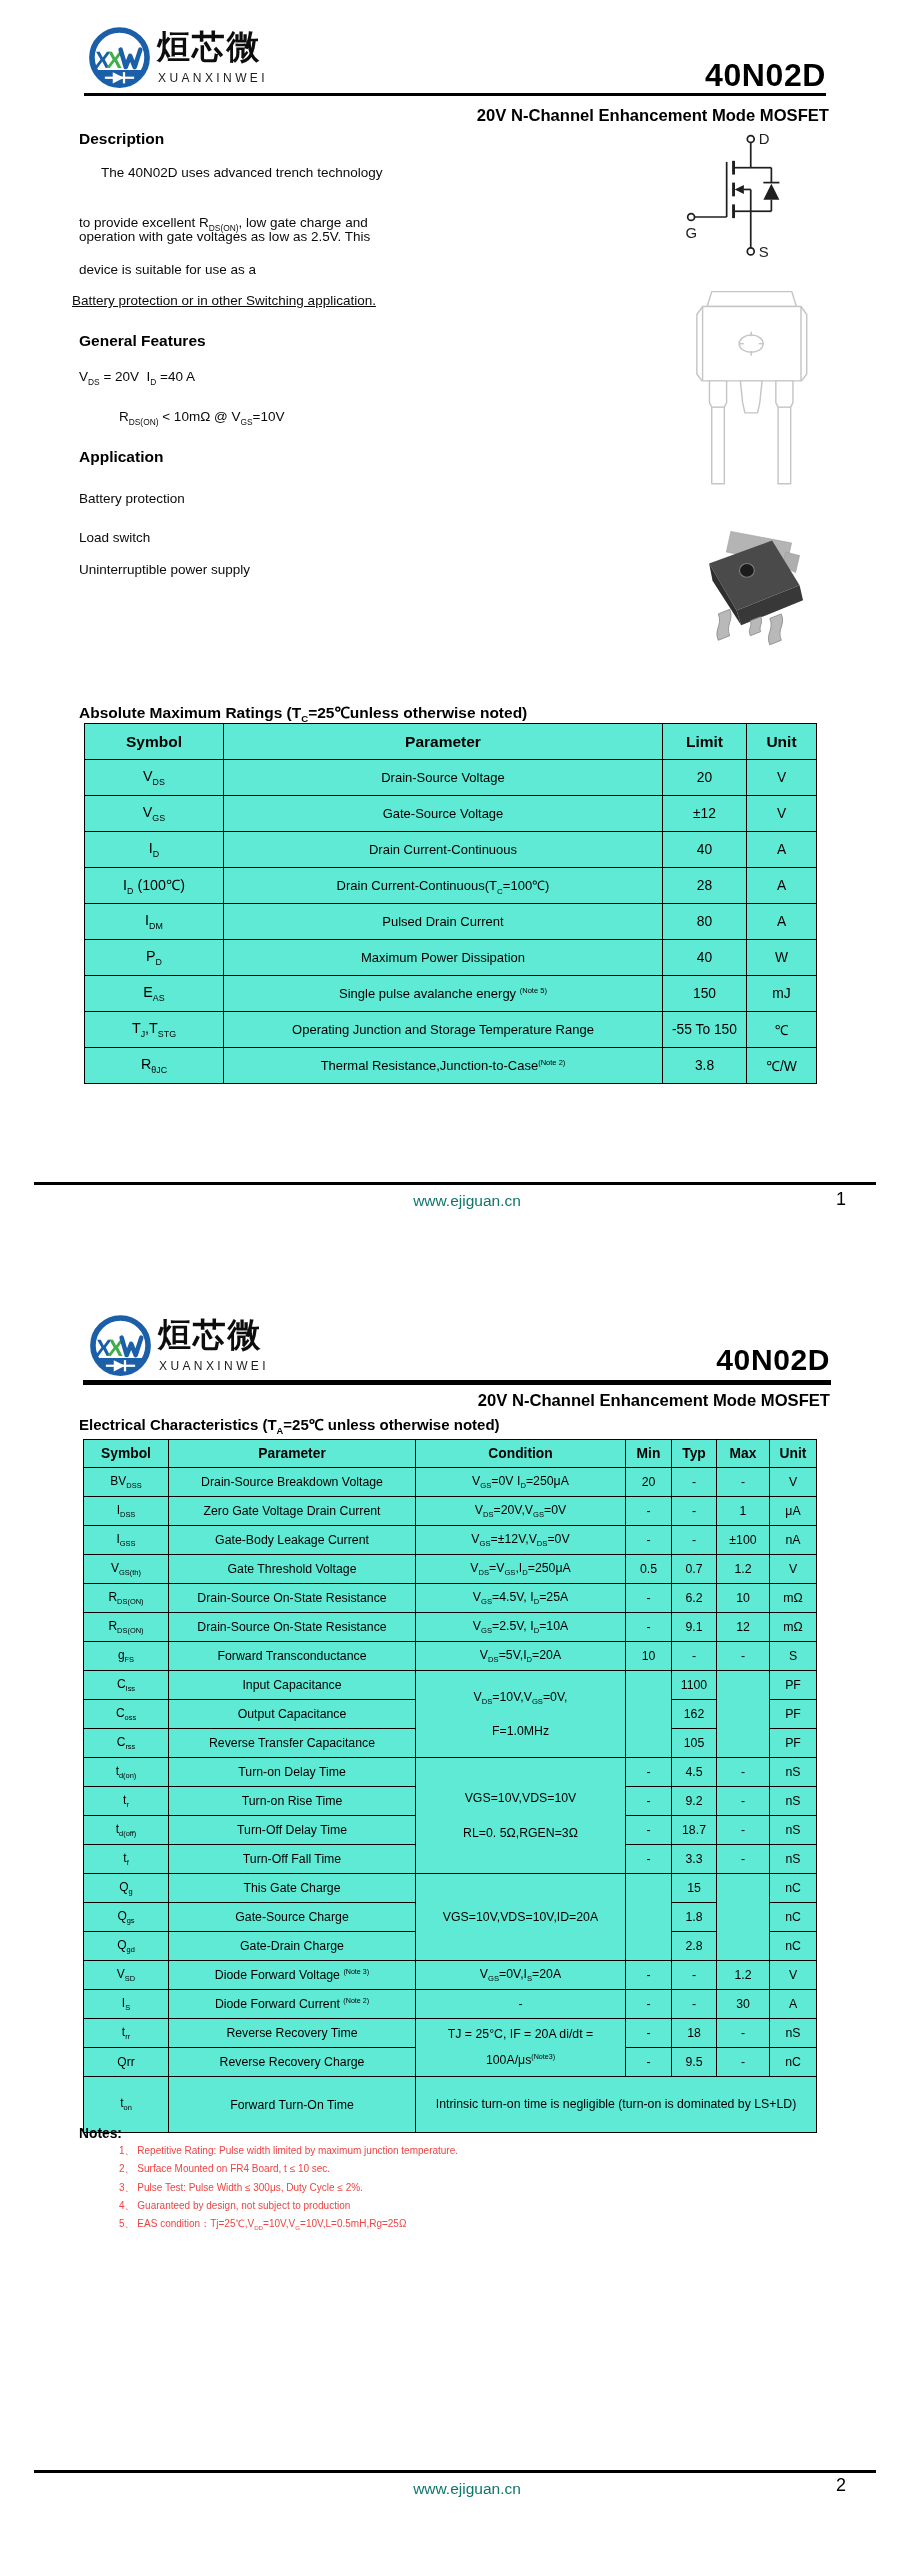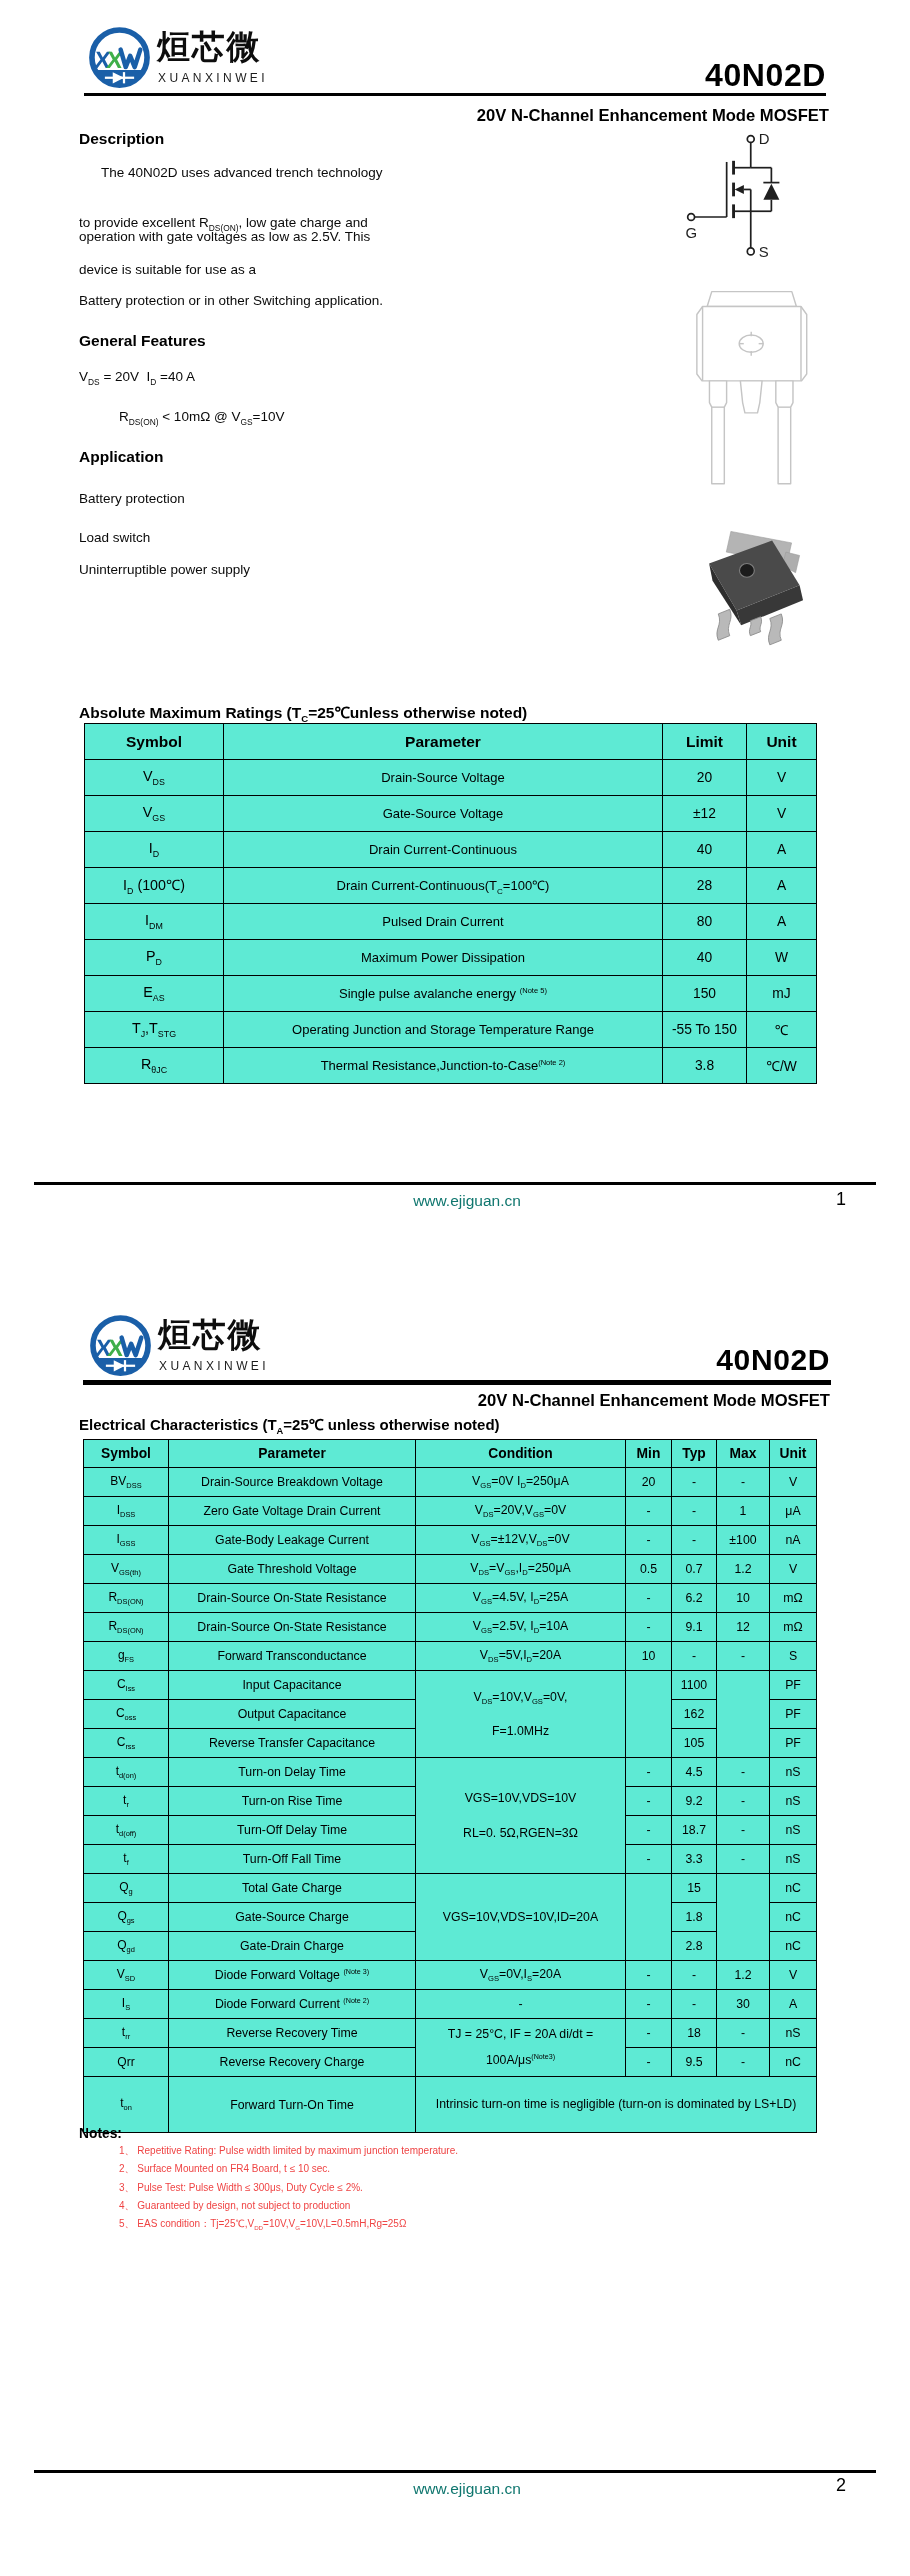--- a/index.html
+++ b/index.html
@@ -83,21 +83,21 @@
 
   <div class="el partnum" style="top:57px; right:84px;">40N02D</div>
   <div class="el rule" style="left:84px; top:93px; width:742px; height:2.9px;"></div>
   <div class="el subtitle" style="top:106px; right:81px;">20V N-Channel Enhancement Mode MOSFET</div>
 
   <div class="el h-sec" style="left:79px; top:130px;">Description</div>
   <div class="el tline" style="left:79px; top:165px; padding-left:22px;">The  40N02D uses advanced trench technology</div>
   <div class="el tline" style="left:79px; top:198px;margin-top:17px;">to provide excellent R<sub>DS(ON)</sub>, low gate charge and</div>
   <div class="el tline" style="left:79px; top:229px;">operation with gate voltages as low as 2.5V. This</div>
   <div class="el tline" style="left:79px; top:262px;">device is suitable for use as a</div>
-  <div class="el tline" style="left:79px; top:293px;">Battery protection or in other Switching application.</div>
+  <div class="el tline" style="left:72px; top:293px;text-decoration:underline;">Battery protection or in other Switching application.</div>
 
   <div class="el h-sec" style="left:79px; top:332px;">General Features</div>
   <div class="el tline" style="left:79px; top:369px;">V<sub>DS</sub> = 20V&nbsp;&nbsp;I<sub>D</sub> =40 A</div>
   <div class="el tline" style="left:79px; top:409px;margin-left:40px;">R<sub>DS(ON)</sub> &lt; 10mΩ @ V<sub>GS</sub>=10V</div>
 
   <div class="el h-sec" style="left:79px; top:448px;">Application</div>
   <div class="el tline" style="left:79px; top:491px;">Battery protection</div>
   <div class="el tline" style="left:79px; top:530px;">Load switch</div>
   <div class="el tline" style="left:79px; top:562px;">Uninterruptible power supply</div>
 
@@ -408,21 +408,21 @@
         <tr>
             <td class="sym">t<sub>f</sub></td>
             <td>Turn-Off Fall Time</td>
             <td>-</td>
             <td>3.3</td>
             <td>-</td>
             <td>nS</td>
           </tr>
         <tr>
             <td class="sym">Q<sub>g</sub></td>
-            <td>Total Gate Charge</td>
+            <td>This Gate Charge</td>
             <td rowspan="3">VGS=10V,VDS=10V,ID=20A</td>
             <td rowspan="3"></td>
             <td>15</td>
             <td rowspan="3"></td>
             <td>nC</td>
           </tr>
         <tr>
             <td class="sym">Q<sub>gs</sub></td>
             <td>Gate-Source Charge</td>
             <td>1.8</td>

